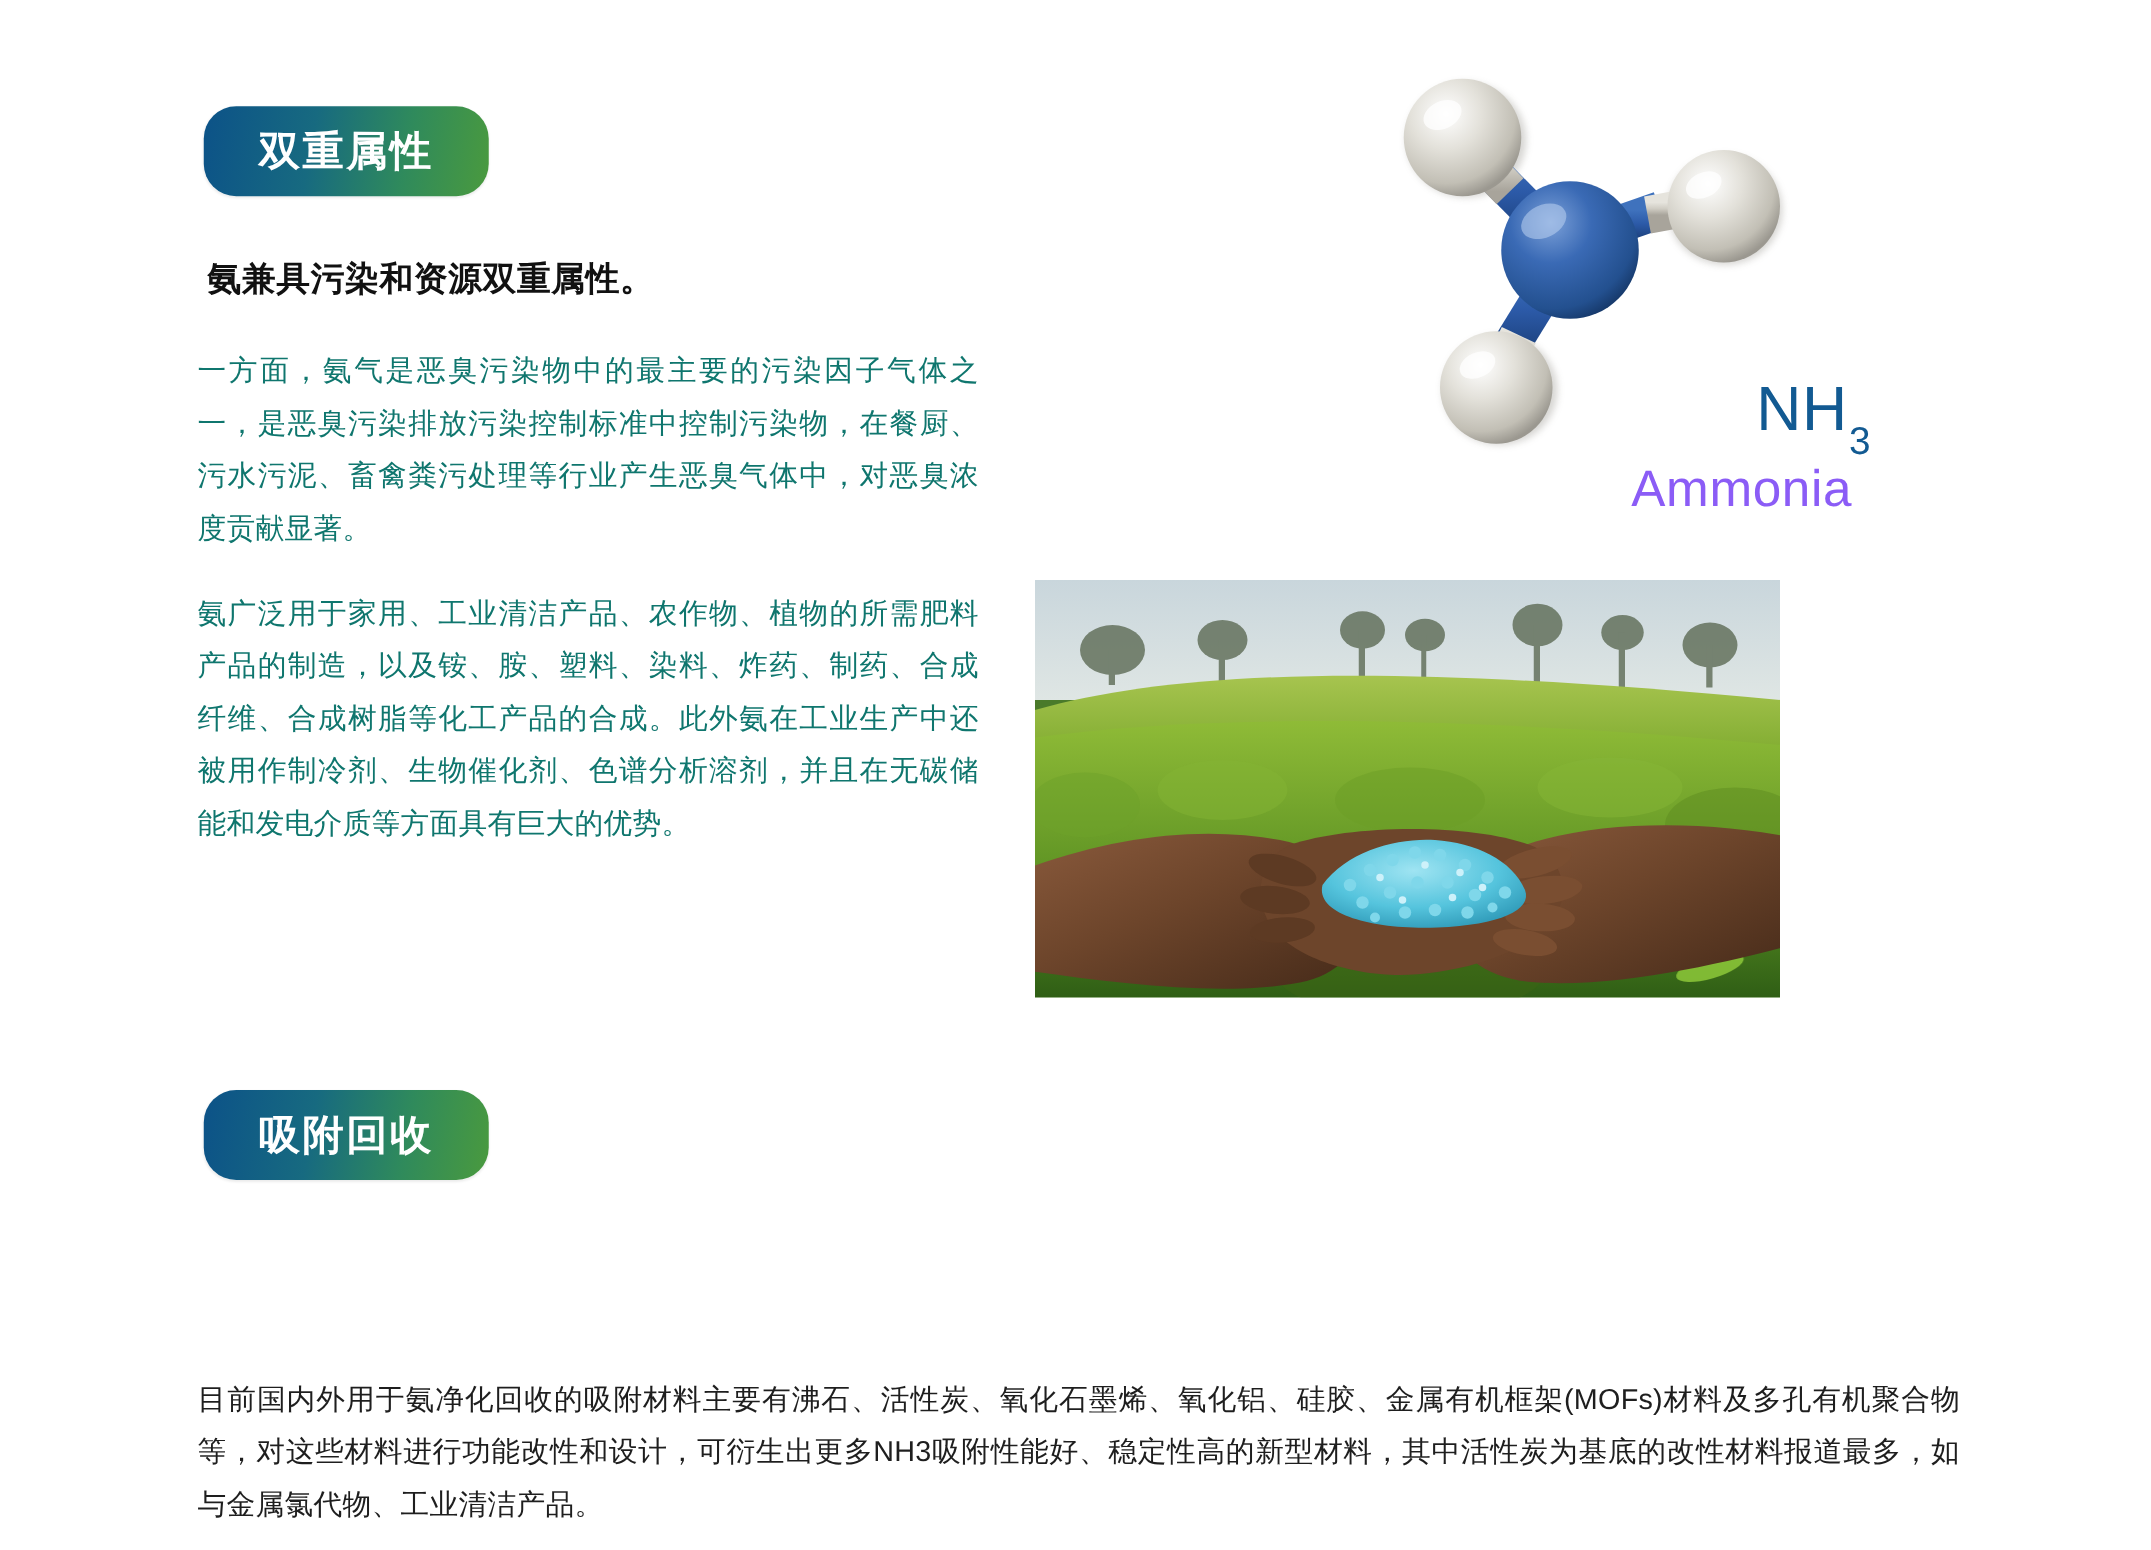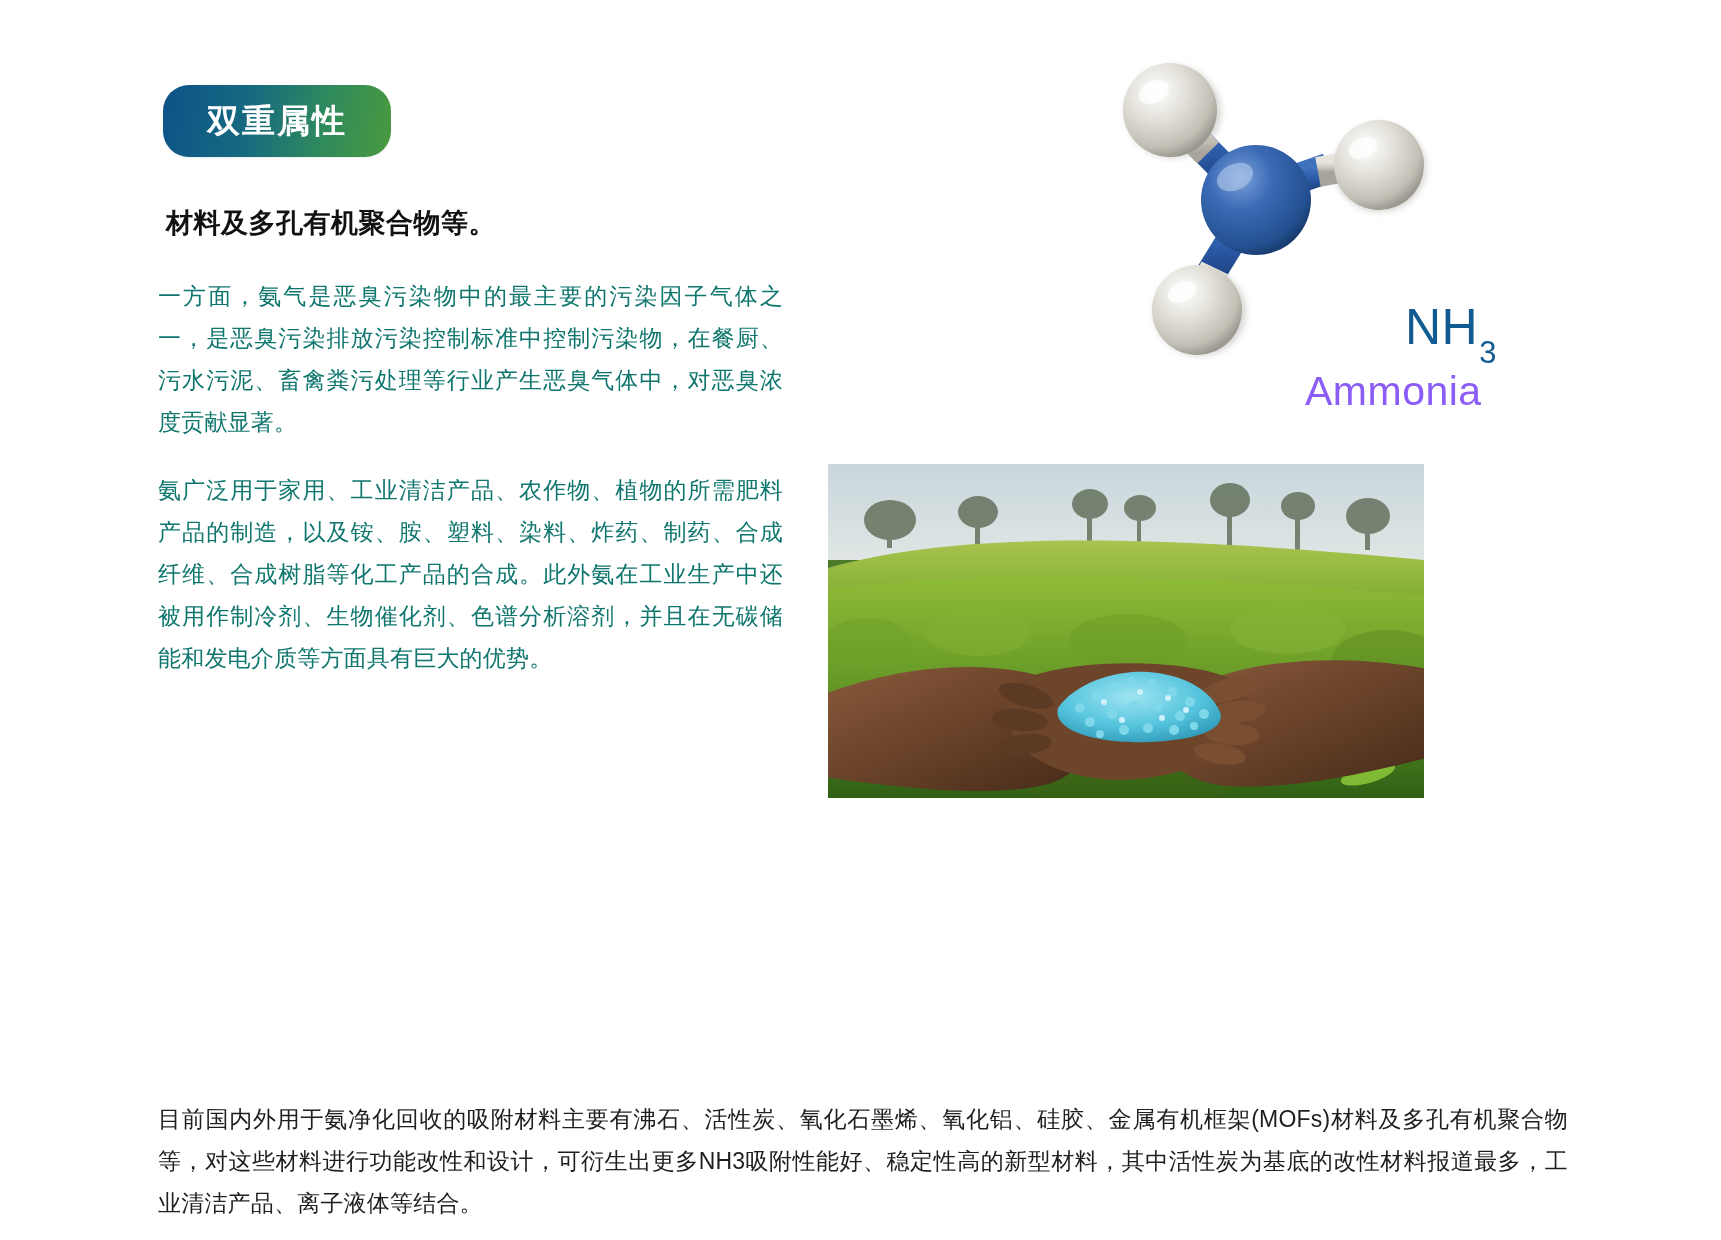--- a/index.html
+++ b/index.html
@@ -120,21 +120,21 @@
   }
 </style>
 </head>
 <body>
 
 <div class="page">
 
   <div class="badge" id="badge-1">双重属性</div>
 
   <div class="left-col">
-    <p class="lede">材料及多孔有机聚合物等。</p>
+    <p class="lede">氨兼具污染和资源双重属性。</p>
     <p class="para">一方面，氨气是恶臭污染物中的最主要的污染因子气体之一，是恶臭污染排放污染控制标准中控制污染物，在餐厨、污水污泥、畜禽粪污处理等行业产生恶臭气体中，对恶臭浓度贡献显著。</p>
     <p class="para">氨广泛用于家用、工业清洁产品、农作物、植物的所需肥料产品的制造，以及铵、胺、塑料、染料、炸药、制药、合成纤维、合成树脂等化工产品的合成。此外氨在工业生产中还被用作制冷剂、生物催化剂、色谱分析溶剂，并且在无碳储能和发电介质等方面具有巨大的优势。</p>
   </div>
 
   <div class="molecule-wrap">
     <svg class="molecule-svg" width="560" height="410" viewBox="0 0 560 410">
       <defs>
         <radialGradient id="hGrad" cx="36%" cy="30%" r="72%">
           <stop offset="0%" stop-color="#ffffff"></stop>
           <stop offset="42%" stop-color="#e3e1da"></stop>
@@ -320,16 +320,17 @@
         <circle cx="276" cy="238" r="3"></circle>
           <circle cx="312" cy="228" r="3"></circle>
         <circle cx="340" cy="234" r="3"></circle>
           <circle cx="294" cy="256" r="3"></circle>
         <circle cx="334" cy="254" r="3"></circle>
           <circle cx="358" cy="246" r="3"></circle>
       </g>
     </svg>
   </div>
 
-
-  <p class="bottom-text">目前国内外用于氨净化回收的吸附材料主要有沸石、活性炭、氧化石墨烯、氧化铝、硅胶、金属有机框架(MOFs)材料及多孔有机聚合物等，对这些材料进行功能改性和设计，可衍生出更多NH3吸附性能好、稳定性高的新型材料，其中活性炭为基底的改性材料报道最多，工业清洁产品、离子液体等结合。</p>
+  <div class="badge" id="badge-2">吸附回收</div>
+
+  <p class="bottom-text">目前国内外用于氨净化回收的吸附材料主要有沸石、活性炭、氧化石墨烯、氧化铝、硅胶、金属有机框架(MOFs)材料及多孔有机聚合物等，对这些材料进行功能改性和设计，可衍生出更多NH3吸附性能好、稳定性高的新型材料，其中活性炭为基底的改性材料报道最多，如与金属氯代物、工业清洁产品。</p>
 
 </div>
 
 </body></html>

